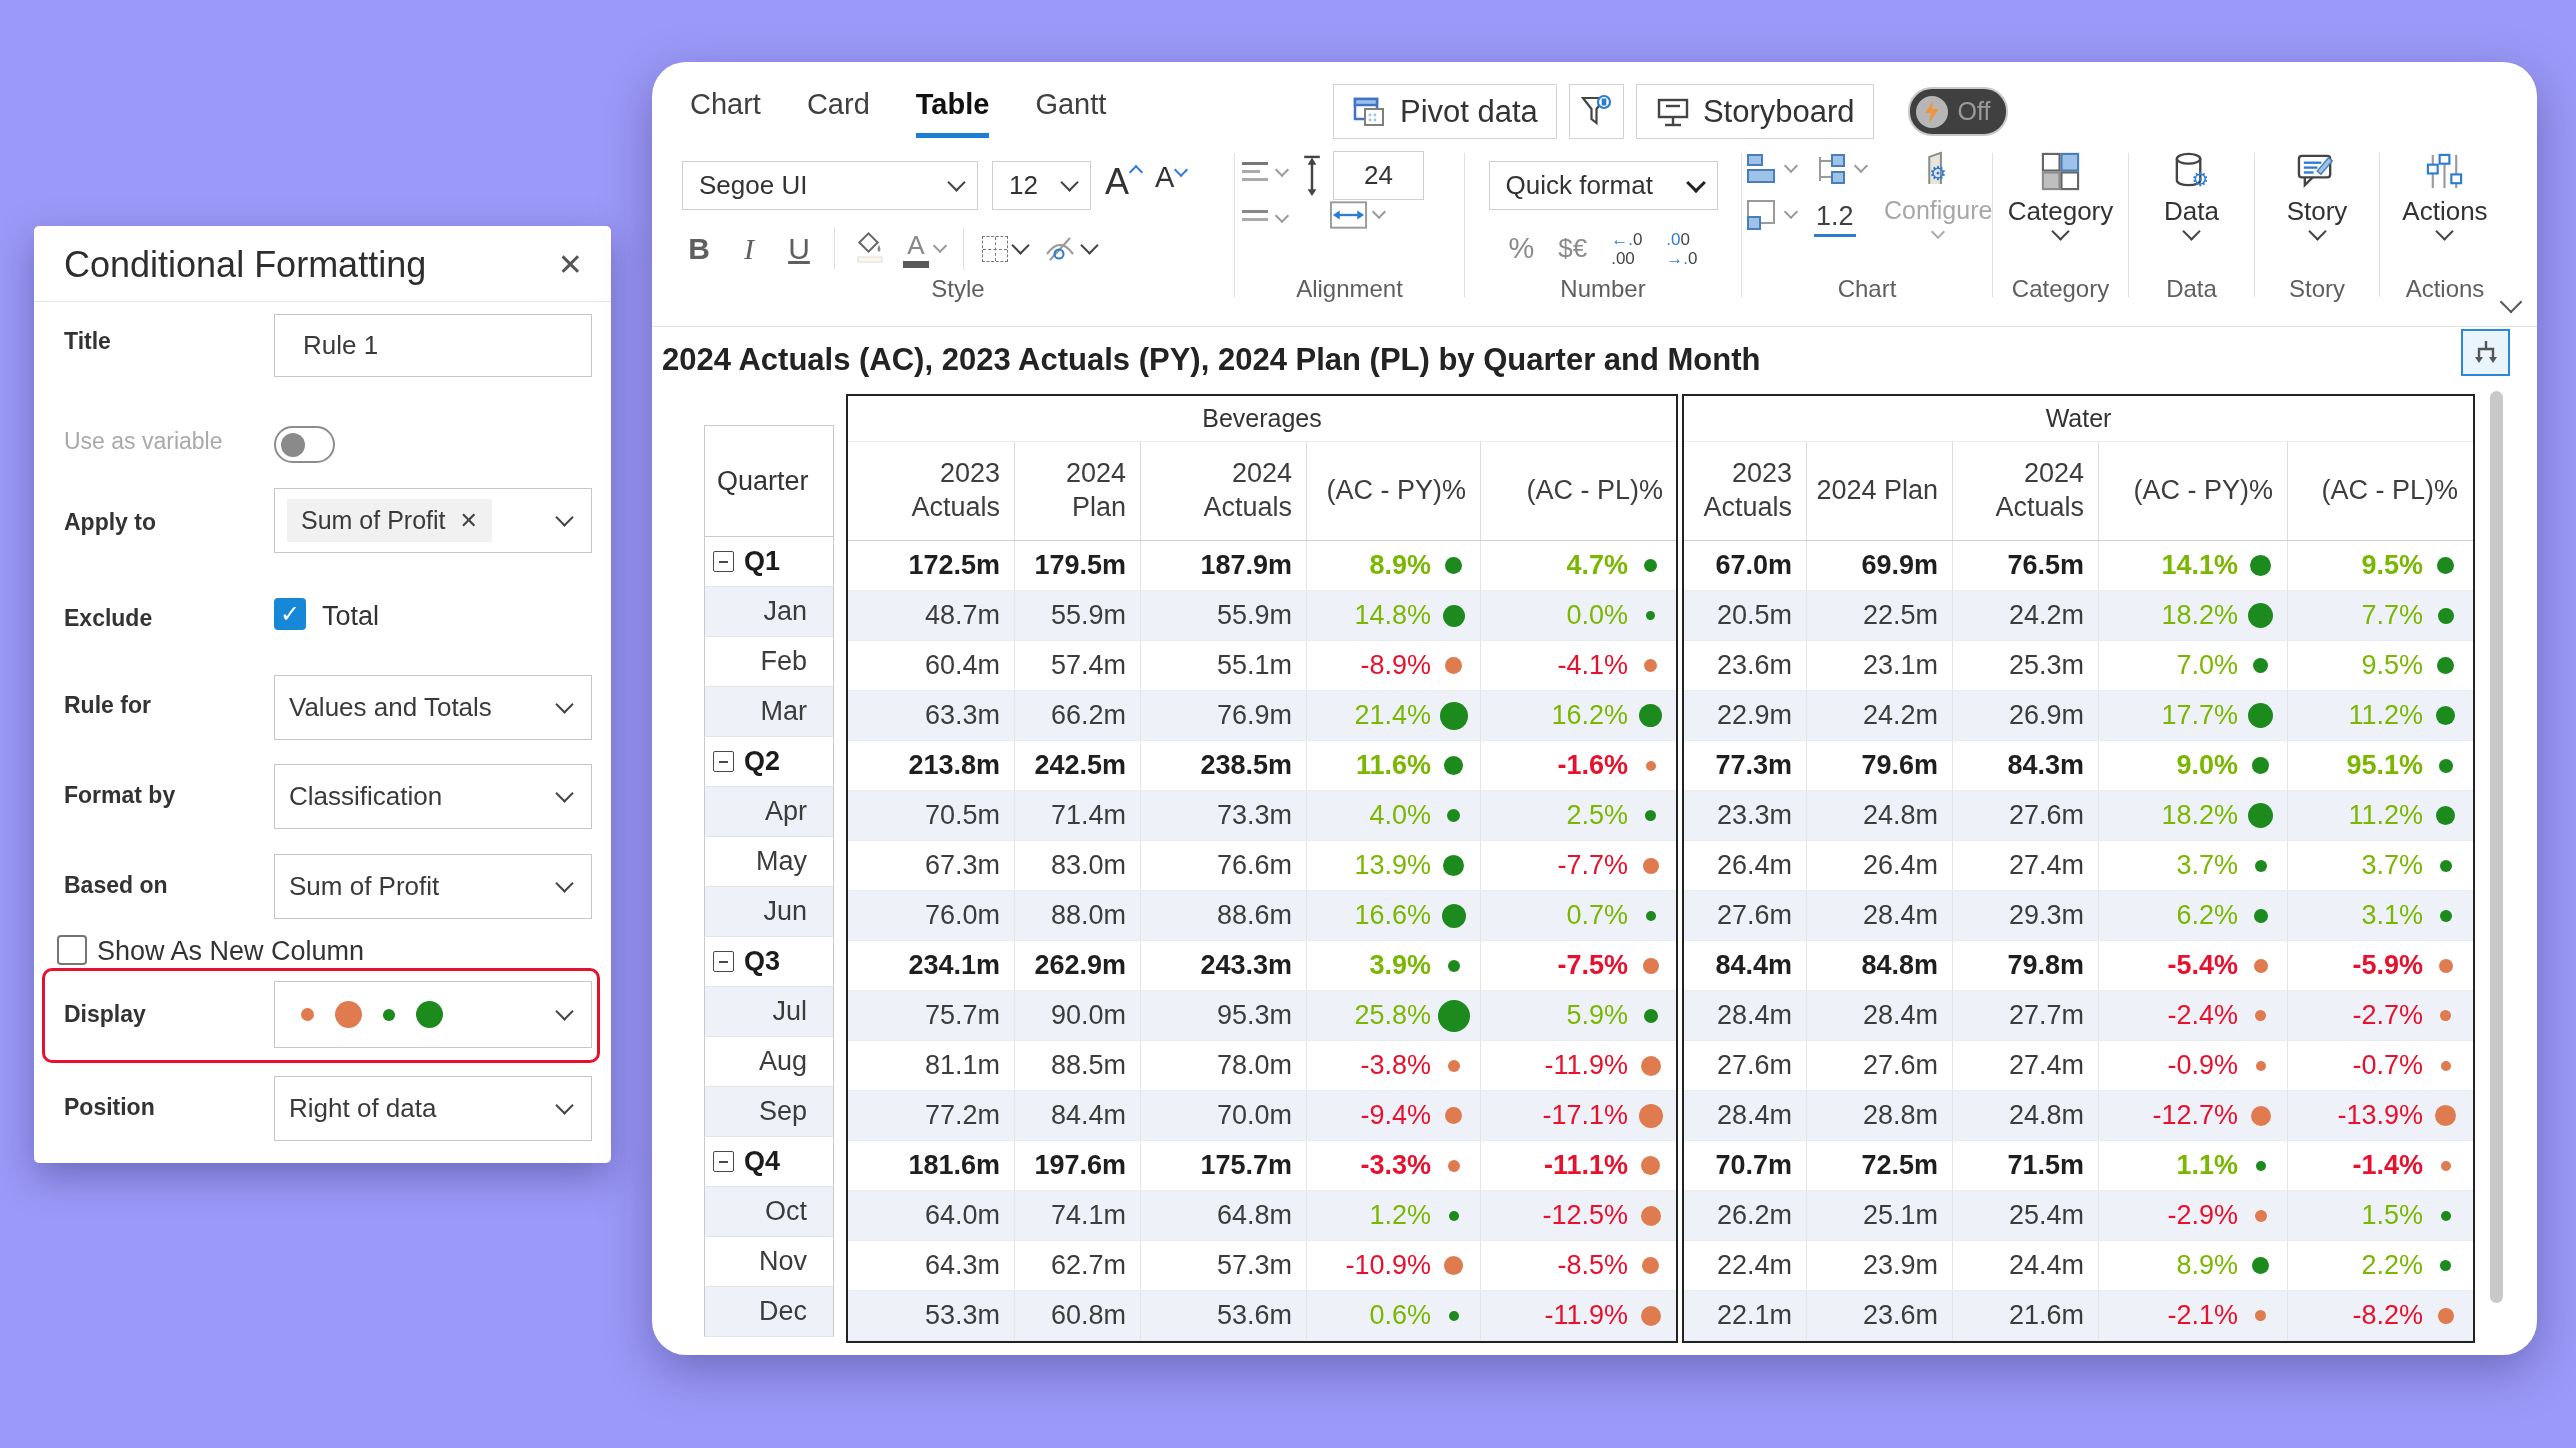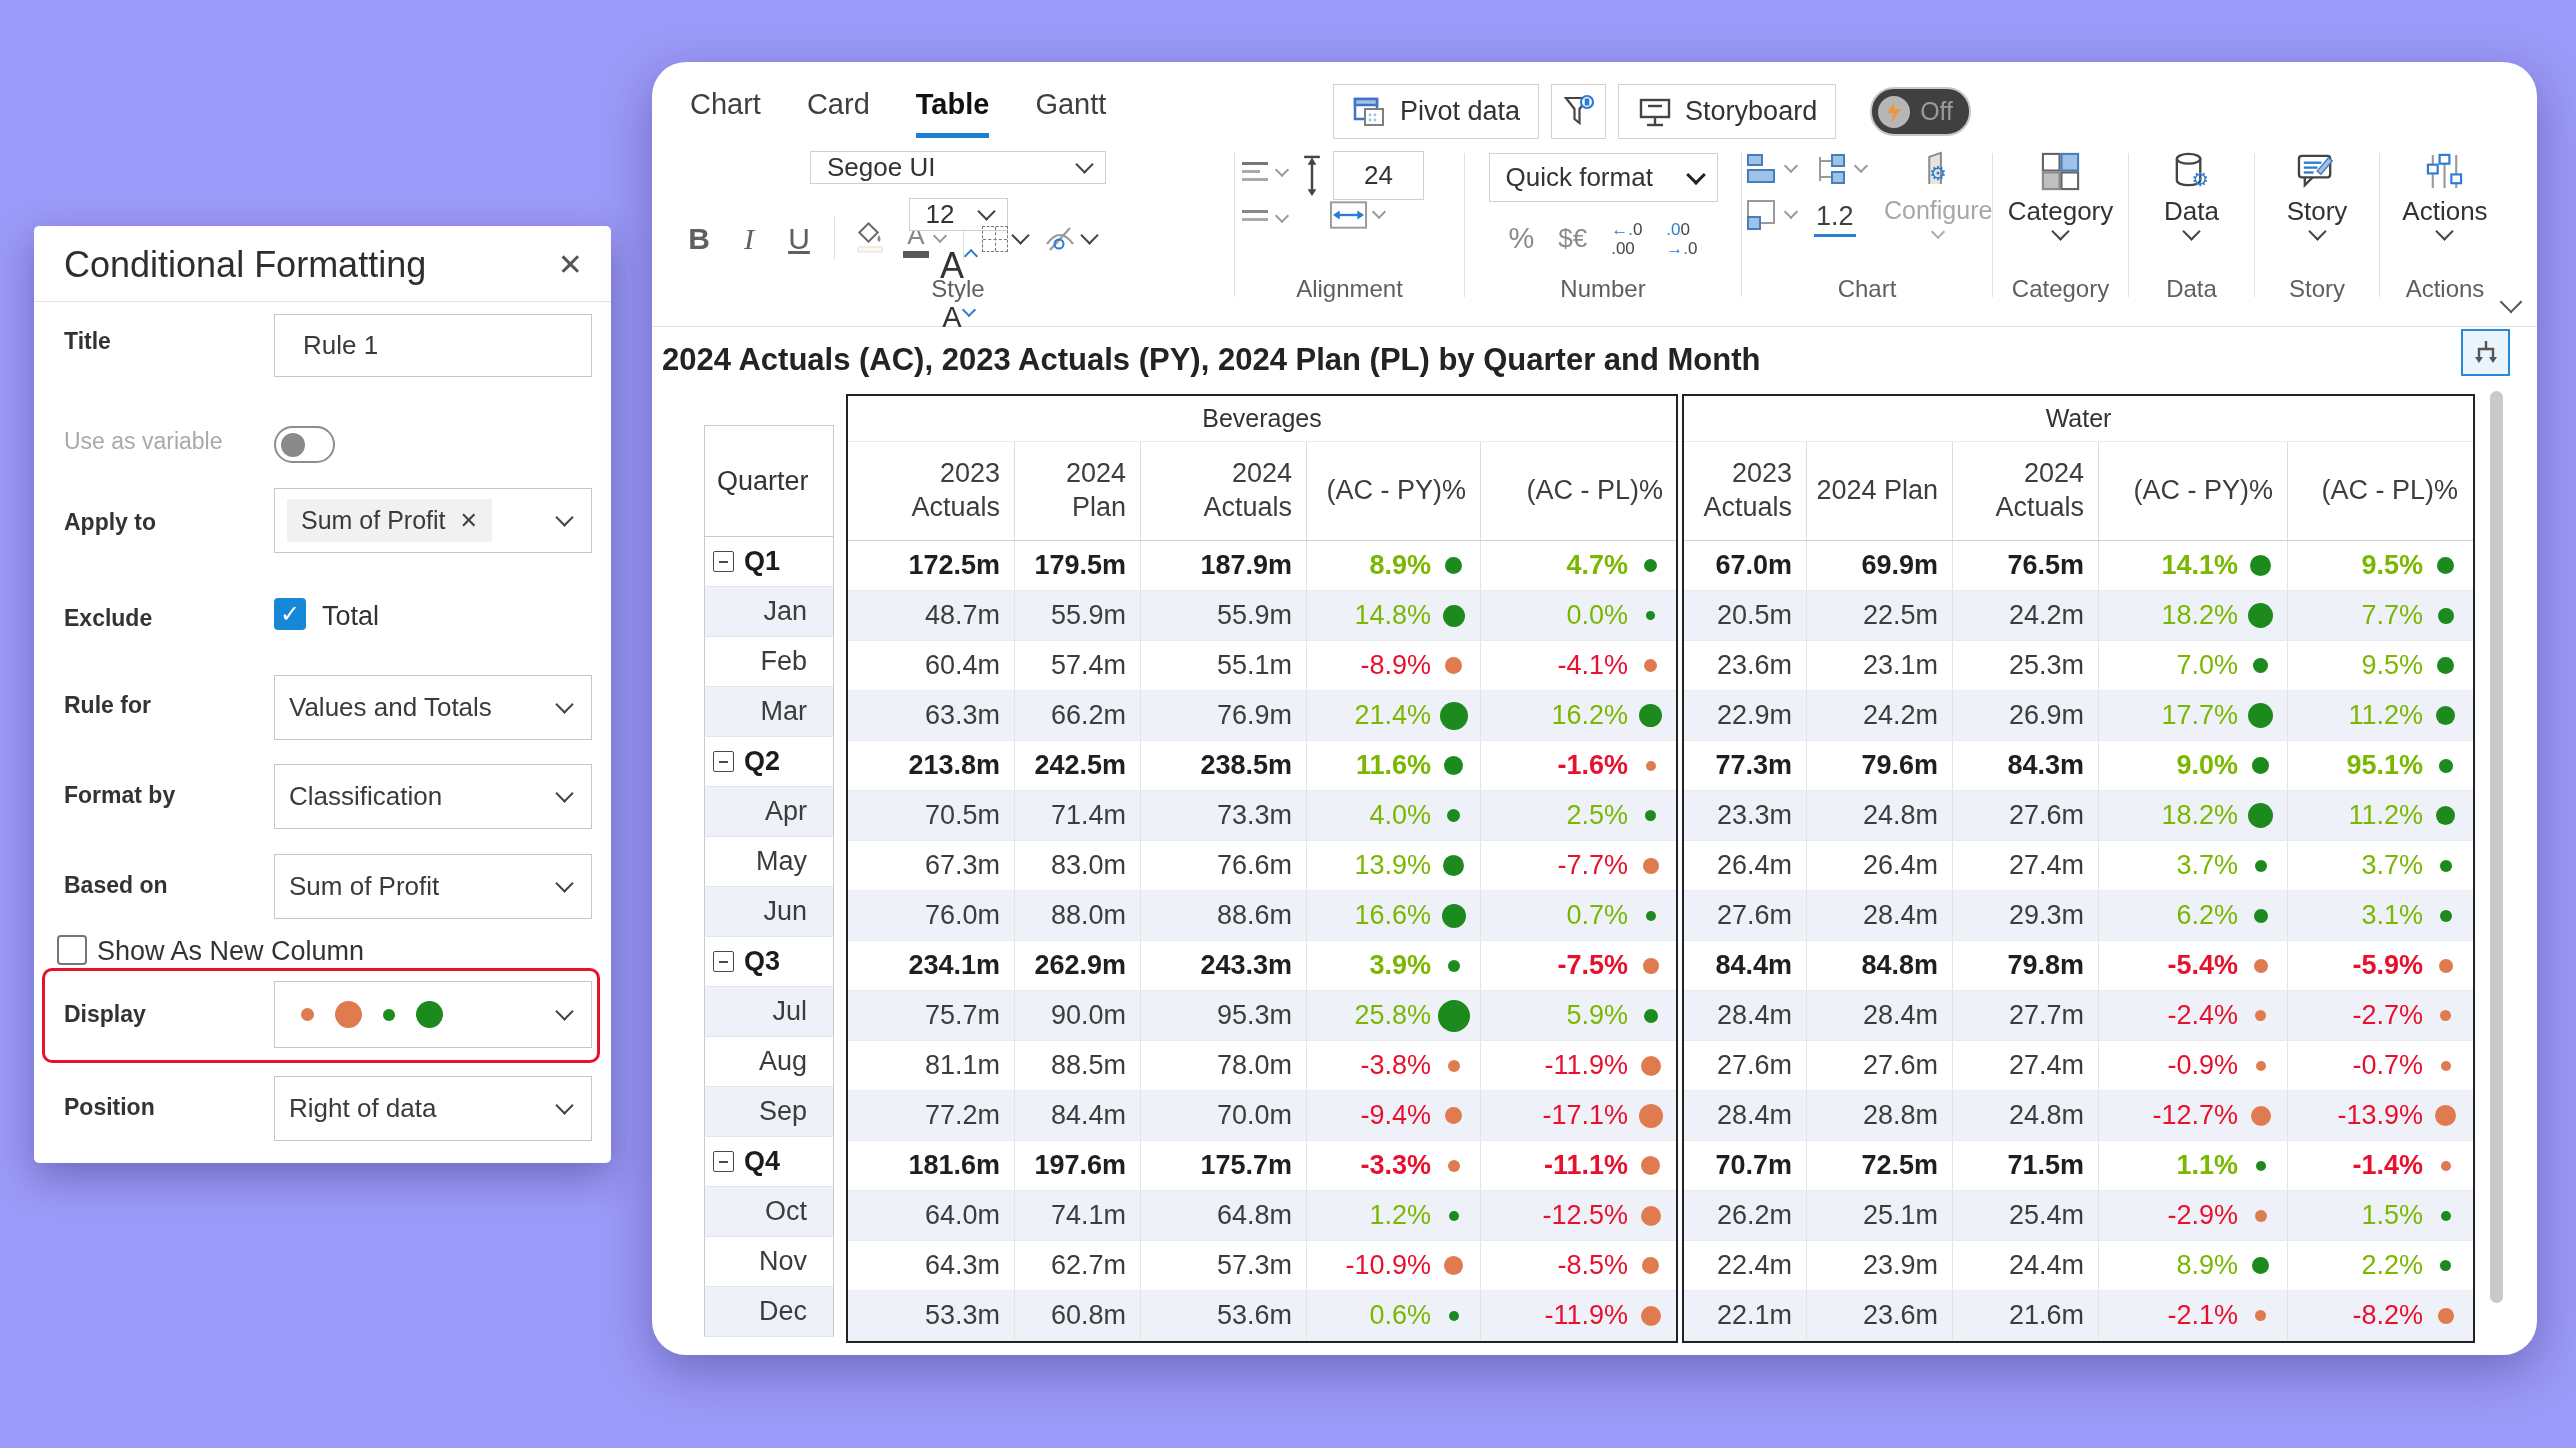--- a/index.html
+++ b/index.html
@@ -43,33 +43,33 @@
   .app-card{position:absolute;left:652px;top:62px;width:1885px;height:1293px;background:#fff;
             border-radius:34px;box-shadow:0 16px 49px rgba(20,20,80,.35);}
   
   .ribbon{position:absolute;left:0;top:0;right:0;height:264px;border-bottom:1px solid #e3e3e3;
           border-radius:34px 34px 0 0;}
   .tabs-row{position:absolute;left:38px;top:20px;height:61px;display:flex;align-items:center;gap:46px;}
   .tab{font-size:29px;color:#3f3f3f;padding-bottom:12px;border-bottom:5px solid transparent;cursor:pointer;}
   .tab.active{color:#111;font-weight:700;border-bottom-color:#1b7fd4;}
   .top-actions{position:absolute;left:681px;top:22px;display:flex;align-items:center;gap:12px;}
   .rbtn{height:55px;background:#fff;border:1.5px solid #d2d2d2;display:flex;align-items:center;
-        gap:12px;padding:0 18px;font-size:27px;color:#333;font-family:inherit;cursor:pointer;}
+        gap:12px;padding:0 18px;font-size:31px;color:#333;font-family:inherit;cursor:pointer;}
   .rbtn.sq{width:55px;justify-content:center;padding:0;}
   .off-pill{margin-left:22px;height:45px;border:2px solid #c8c8c8;border-radius:24px;background:#404040;
             display:flex;align-items:center;gap:10px;padding:0 16px 0 6px;cursor:pointer;}
   .off-pill .pc{width:32px;height:32px;border-radius:50%;background:#b6b6b6;display:flex;
                 align-items:center;justify-content:center;}
   .off-pill span.lab{font-size:25px;color:#9a9a9a;}
   .groups-row{position:absolute;left:0;top:87px;right:26px;height:156px;display:flex;padding-left:30px;}
   .vdiv{width:1px;background:#e0e0e0;margin:4px 0 0 0;height:144px;}
   .grp{display:flex;flex-direction:column;align-items:center;position:relative;}
   .gcap{position:absolute;bottom:2px;font-size:24px;color:#5f5f5f;width:100%;text-align:center;}
   .grows{width:100%;}
-  .r1{display:flex;align-items:center;gap:14px;height:53px;margin-top:2px;flex-direction:column;}
+  .r1{display:flex;gap:14px;height:53px;margin-top:12px;}
   .r2{display:flex;align-items:center;gap:16px;height:53px;margin-top:8px;}
   .select{border:1px solid #cfcfcf;height:49px;display:flex;align-items:center;position:relative;
           font-size:26px;color:#333;box-sizing:border-box;background:#fff;}
   .select span{padding-left:16px;}
   .select .chev{position:absolute;right:14px;}
   .ltr{font-size:30px;color:#5f5f5f;width:34px;text-align:center;}
   .bigA{font-size:36px;color:#333;}
   .bigA.small{font-size:29px;}
   .ghost{display:flex;align-items:flex-start;gap:2px;cursor:pointer;}
   .icbtn{display:flex;align-items:center;gap:6px;cursor:pointer;}

